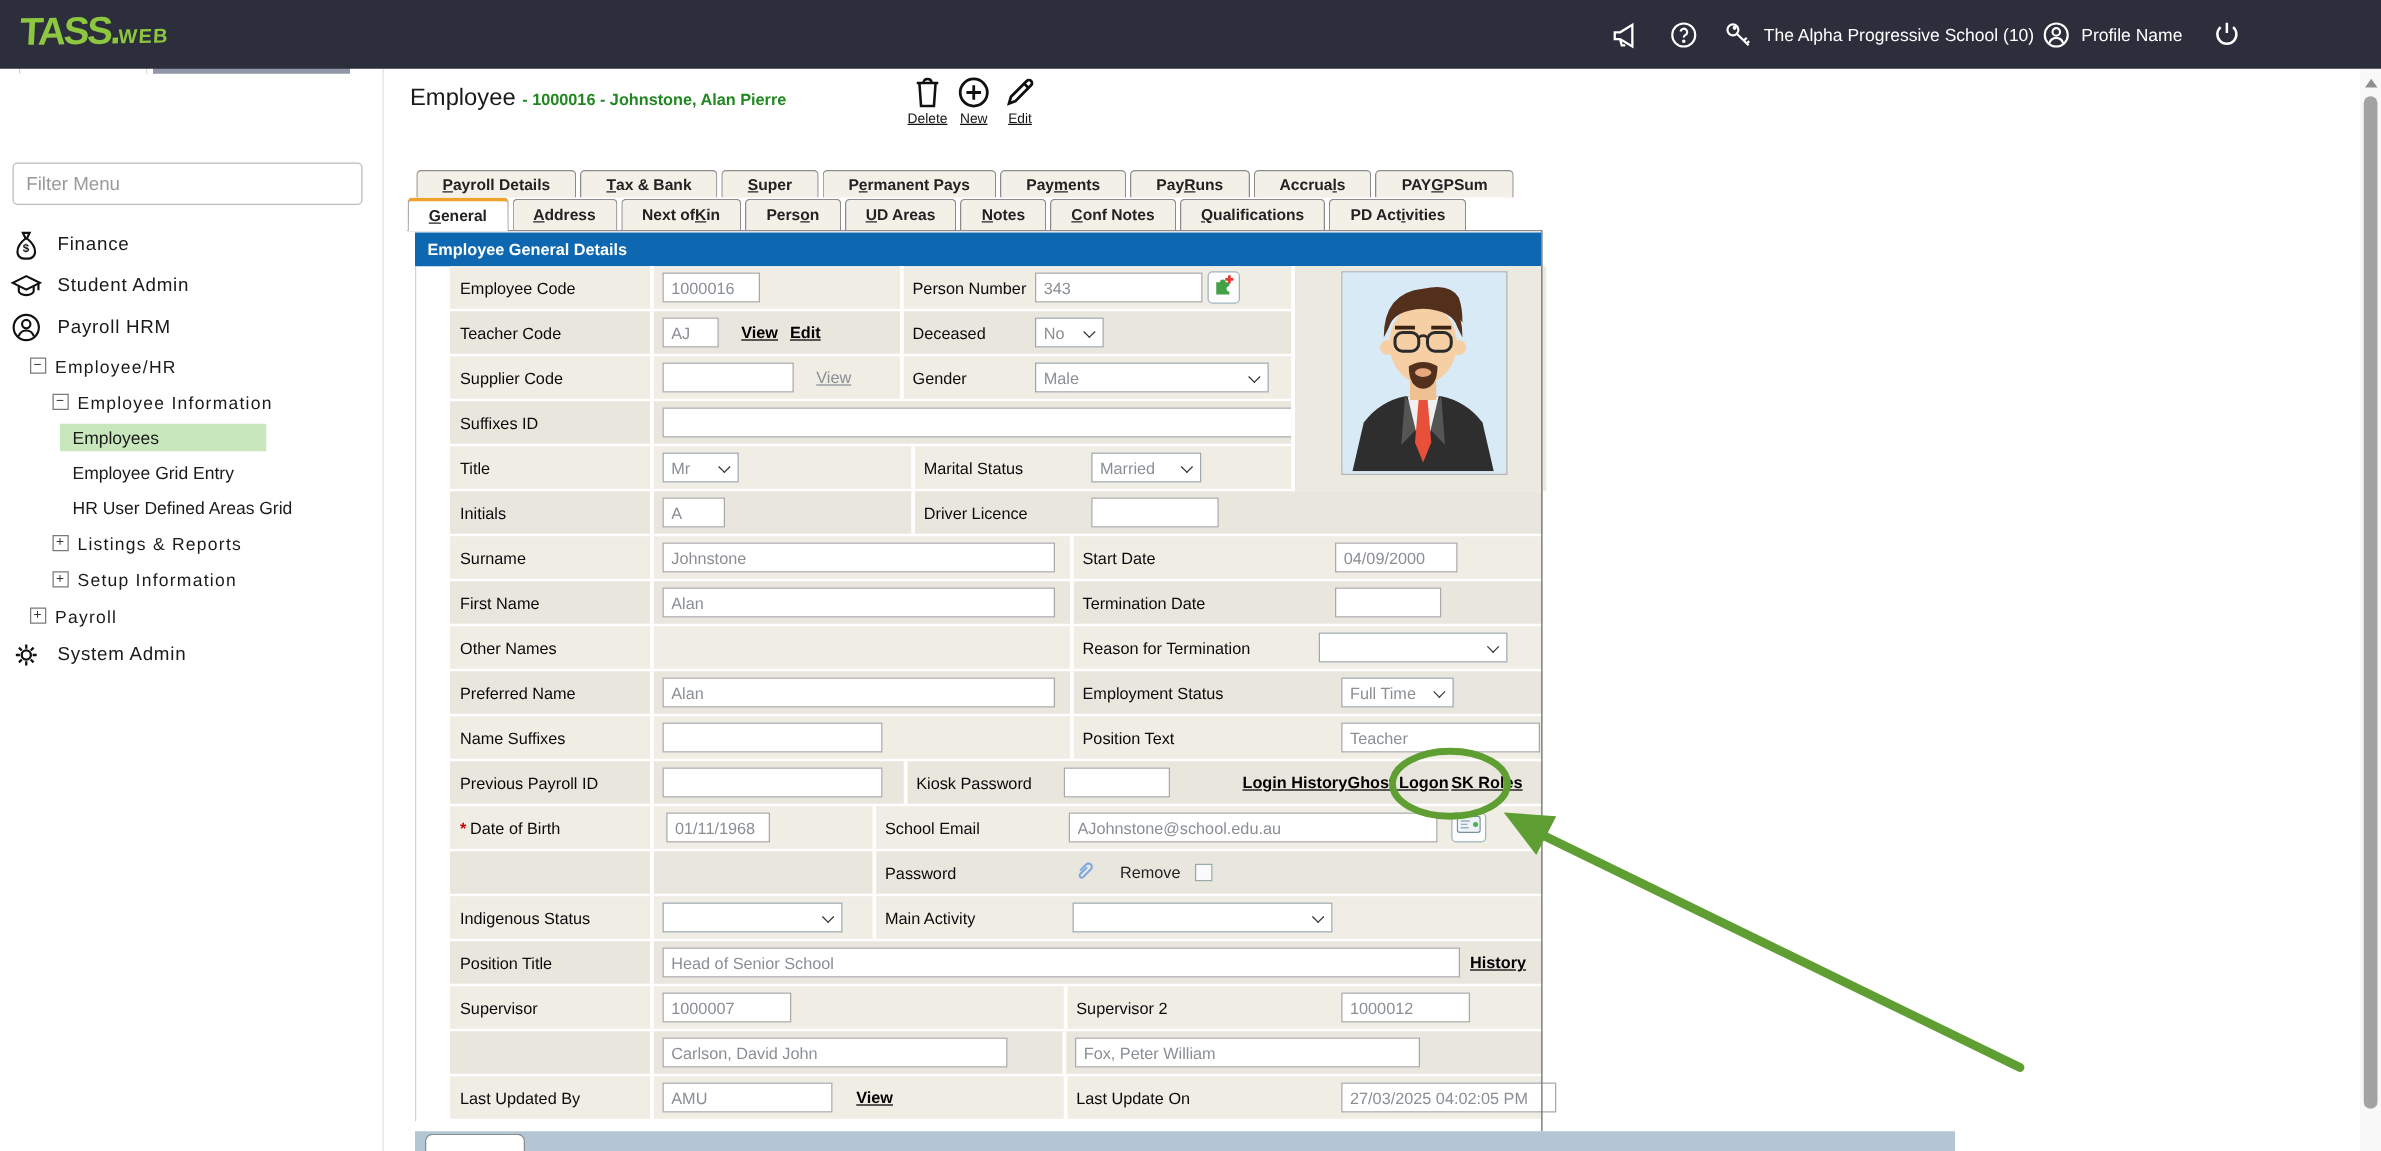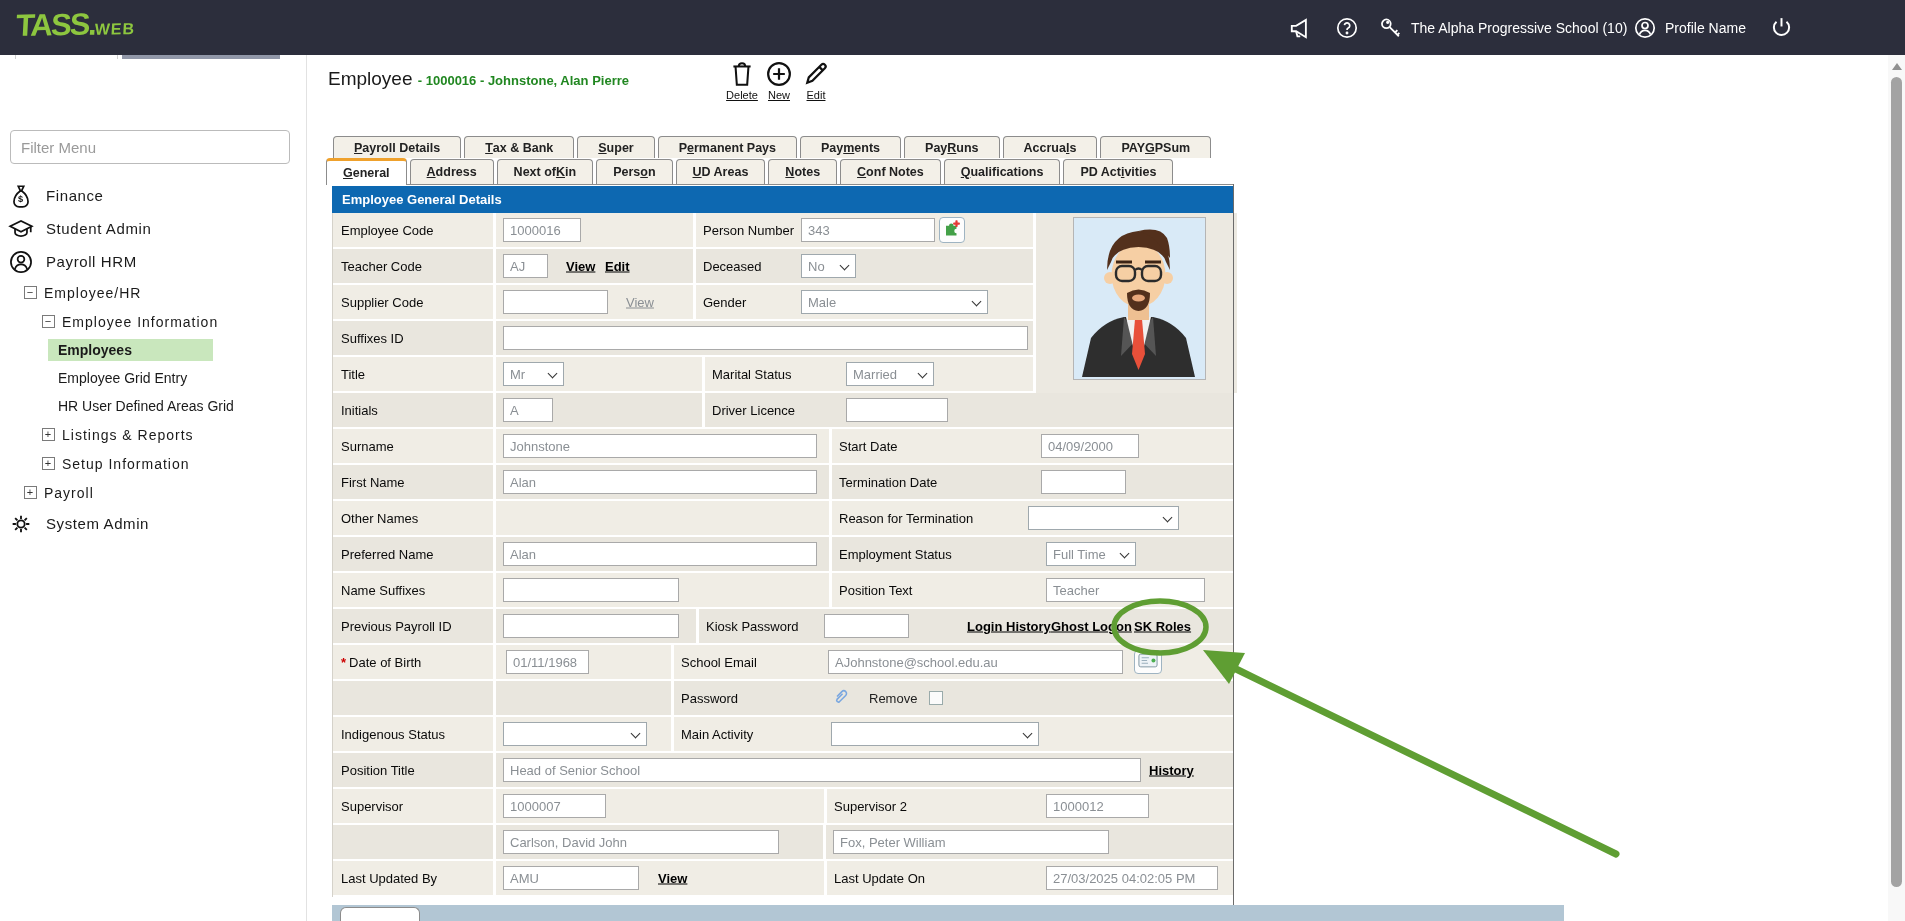--- a/index.html
+++ b/index.html
@@ -30,21 +30,21 @@
   .tree-item.lvl0{height:33px;letter-spacing:.6px;font-size:15px;}
   .tree-item.lvl1{height:29px;letter-spacing:1px;}
   .tree-item.lvl2{height:29px;letter-spacing:1px;}
   .tree-item.lvl3{height:28px;}
   .tree-item .micon{width:26px;height:26px;margin-left:8px;margin-right:12px;flex:none;}
   .ebox{width:13px;height:13px;border:1px solid #7a7a7a;background:#fff;font-size:11px;line-height:11px;
         text-align:center;color:#333;flex:none;box-sizing:border-box;}
   .lvl1 .ebox{margin-left:24px;margin-right:7px;}
   .lvl2 .ebox{margin-left:42px;margin-right:7px;}
   .lvl3 .leaf{margin-left:58px;}
-  .lvl3 .leaf.hl{margin-left:48px;background:#c9e7bd;padding:3px 0 3px 10px;width:165px;box-sizing:border-box;font-weight:bold;}
+  .lvl3 .leaf.hl{margin-left:48px;background:#c9e7bd;padding:3px 0 3px 10px;width:165px;box-sizing:border-box;}
   
   .main{position:absolute;left:306px;top:55px;width:1582px;height:866px;}
   .page-title{position:absolute;left:22px;top:13px;font-size:19px;color:#1a1a1a;text-align:right;}
   .page-sub{font-size:13px;font-weight:bold;}
   .hact{position:absolute;top:5px;width:44px;text-align:center;cursor:pointer;}
   .hact svg{display:block;margin:0 auto;}
   .hact .albl{font-size:11px;color:#111;text-decoration:underline;margin-top:1px;}
   
   .tabs{position:absolute;display:flex;align-items:flex-end;}
   .tabs1{left:27px;top:80px;height:23px;}
@@ -53,21 +53,21 @@
        margin-right:3px;padding:0 20px;font-weight:bold;font-size:12.5px;color:#222;display:flex;
        align-items:center;height:22px;box-sizing:border-box;white-space:nowrap;cursor:pointer;}
   .tabs2 .tab{height:25px;padding:0 16px;}
   .tabs2 .tab.active{background:#fff;border-top:3px solid #efa12c;height:27px;margin-bottom:-1px;z-index:2;}
   .acc{text-decoration:underline;}
   
   .section-bar{position:absolute;left:26px;top:131px;width:901px;height:27px;background:#0d68b1;
                color:#fff;font-weight:bold;font-size:13px;display:flex;align-items:center;
                padding-left:10px;box-sizing:border-box;}
   .form-body{position:absolute;left:26px;top:158px;width:901px;border-left:1px solid #d5d2ca;}
-  .row{position:relative;height:34px;border-bottom:2px solid #fff;}
+  .row{position:relative;height:34px;border-bottom:2px solid #fff;margin-left:27px;}
   .row.a{background:#f0ede5;}
   .row.b{background:#e9e6de;}
   .vsep{position:absolute;top:0;bottom:0;width:3px;background:#fff;}
   .lb{position:absolute;top:0;bottom:0;display:flex;align-items:center;font-size:13px;color:#0a0a0a;white-space:nowrap;}
   .req{color:#cc0000;font-weight:bold;margin-right:3px;}
   .fld{position:absolute;top:5px;height:24px;box-sizing:border-box;background:#fff;border:1px solid #a9a9a9;
        font-size:13px;color:#8a8f94;padding:0 6px;font-family:"Liberation Sans",sans-serif;}
   .sel{position:absolute;top:5px;height:24px;box-sizing:border-box;background:#fff;border:1px solid #9fa8ad;
        font-size:13px;color:#8a8f94;display:flex;align-items:center;padding:0 20px 0 6px;white-space:nowrap;overflow:hidden;}
   .caret{position:absolute;right:7px;top:7px;width:6px;height:6px;border:solid #333;

